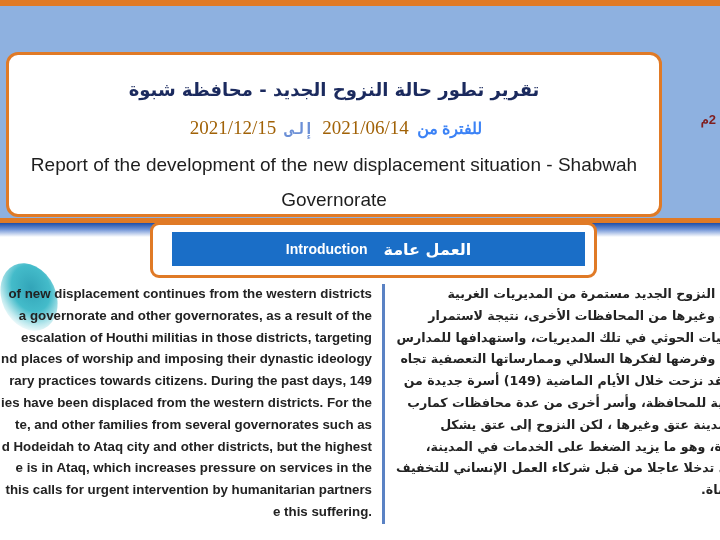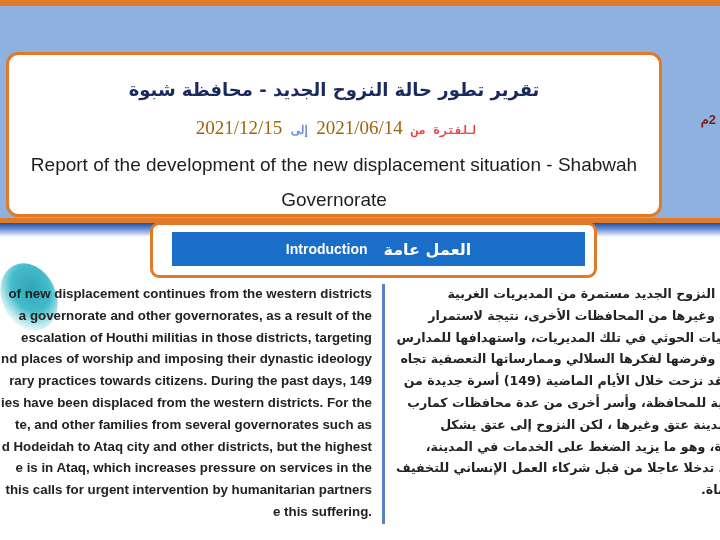--- a/index.html
+++ b/index.html
@@ -39,23 +39,23 @@
       position: absolute; left: 0; right: 0; top: 24px;
       font-family: "DejaVu Sans", sans-serif;
       font-size: 18px; font-weight: bold; color: #1b2a5e;
       direction: rtl;
     }
     .period-row {
       position: absolute; left: 0; right: 0; top: 62px;
       direction: rtl; white-space: nowrap;
       font-size: 16px;
     }
-    .period-label { font-family: Liberation Mono, monospace; font-weight: bold; color: #ef4444; font-size: 12px; }
+    .period-label { font-family: Liberation Serif, serif; font-weight: bold; color: #3b82f6; font-size: 16px; }
     .period-date { font-family: "Liberation Serif", serif; color: #a16207; font-size: 19px; margin: 0 4px; }
-    .period-to { font-family: Liberation Serif, serif; font-weight: bold; color: #6b8fd6; font-size: 12px; }
+    .period-to { font-family: Liberation Mono, monospace; font-weight: bold; color: #6b8fd6; font-size: 16px; }
     .title-en {
       position: absolute; left: 20px; right: 20px; top: 92px;
       font-size: 19px; line-height: 35px; color: #1e1e1e;
     }
     .subtitle-en {
       position: absolute; left: 0; right: 0; top: 143px;
       font-size: 17.5px; color: #5b86c0;
     }
     .intro-frame {
       position: absolute; left: 150px; top: 222px; width: 447px; height: 56px;

